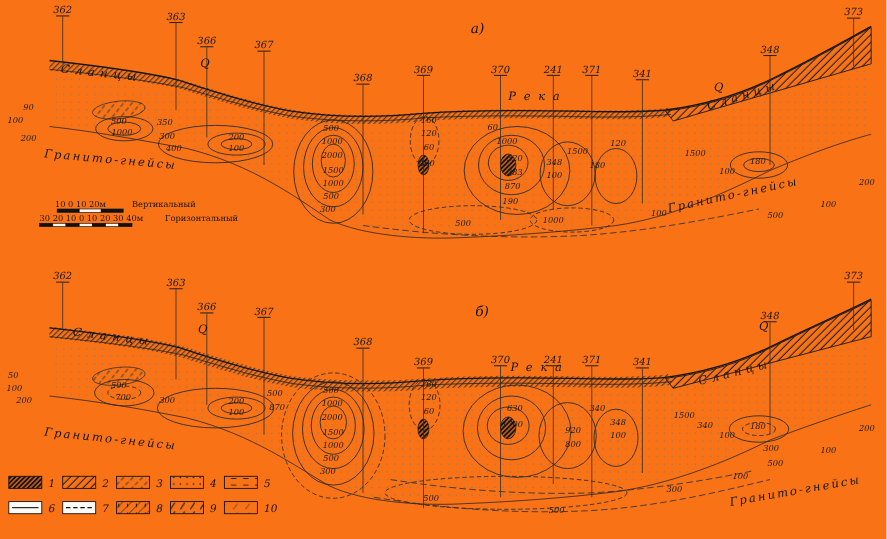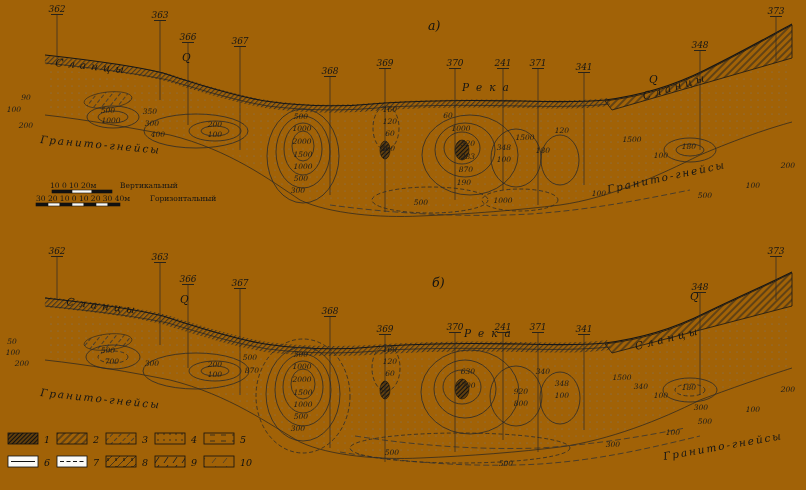--- a/index.html
+++ b/index.html
@@ -1,16 +1,16 @@
 <!DOCTYPE html>
 <html><head>
 <meta charset="utf-8">
 <style>
   html,body{margin:0;padding:0;background:#ffffff;}
-  .stage{width:806px;height:490px;background:#a16207;position:relative;overflow:hidden;
+  .stage{width:806px;height:490px;background:#f97316;position:relative;overflow:hidden;
          font-family:"DejaVu Serif",serif;}
   svg{display:block;}
   .station{font:italic 9px "DejaVu Serif",serif;text-anchor:middle;fill:#151515;}
   .cv{font:italic 7.5px "DejaVu Serif",serif;text-anchor:middle;fill:#1b1b1b;}
   .geo{font:italic 10.5px "DejaVu Serif",serif;fill:#151515;}
   .panel-label{font:italic 12.5px "DejaVu Serif",serif;fill:#111;}
   .ring{fill:none;stroke:#2a2a2a;stroke-width:0.8;}
   .dash{stroke-dasharray:4 2.5;}
   .bh{stroke:#2a2a2a;stroke-width:0.7;}
   .tick{stroke:#1c1c1c;stroke-width:0.9;}

